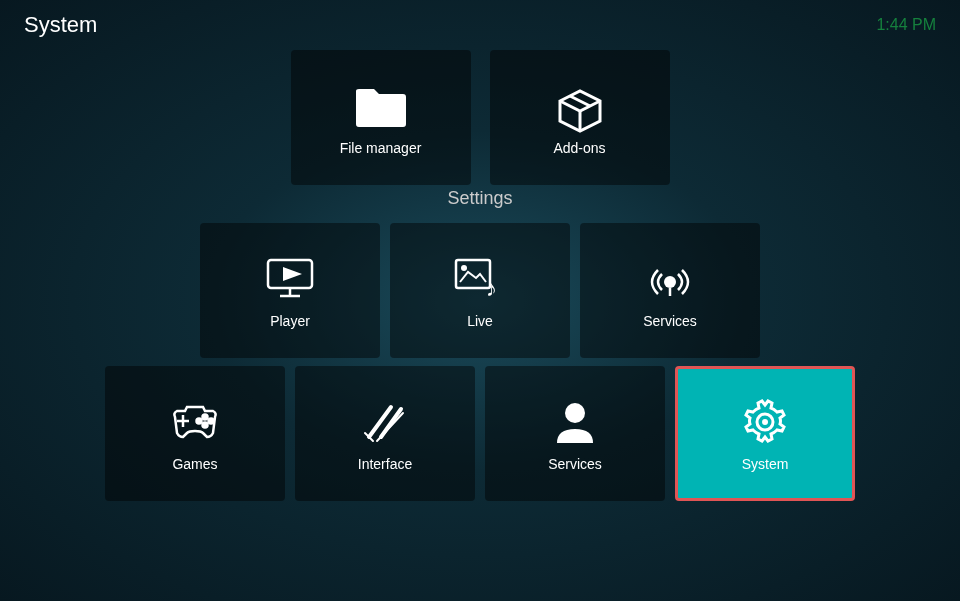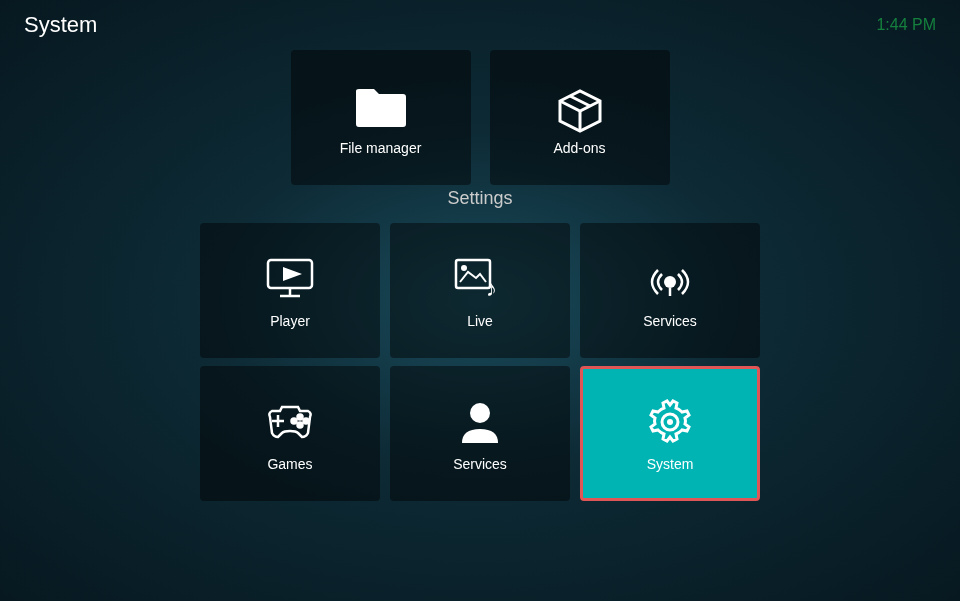--- a/index.html
+++ b/index.html
@@ -179,20 +179,30 @@
       <line x1="12" y1="26" x2="24" y2="26"></line>
 
       <circle cx="40" cy="22" r="2.5" fill="white"></circle>
       <circle cx="46" cy="26" r="2.5" fill="white"></circle>
       <circle cx="40" cy="30" r="2.5" fill="white"></circle>
       <circle cx="34" cy="26" r="2.5" fill="white"></circle>
     </svg>
     <span class="tile-label">Games</span>
   </div>
 
+  <div class="tile">
+    <svg class="icon-svg" viewBox="0 0 60 55" fill="none" stroke="white" stroke-width="2.5">
+
+      <line x1="14" y1="42" x2="36" y2="12" stroke="white" stroke-width="4" stroke-linecap="round"></line>
+      <line x1="10" y1="38" x2="18" y2="46" stroke="white" stroke-width="2" stroke-linecap="round"></line>
+      <line x1="26" y1="42" x2="46" y2="14" stroke="white" stroke-width="4" stroke-linecap="round"></line>
+      <line x1="22" y1="46" x2="48" y2="18" stroke="white" stroke-width="2" stroke-linecap="round"></line>
+    </svg>
+    <span class="tile-label">Interface</span>
+  </div>
 
   <div class="tile">
     <svg class="icon-svg" viewBox="0 0 60 55" fill="white">
 
       <circle cx="30" cy="18" r="10" fill="white"></circle>
 
       <path d="M12,48 Q12,34 30,34 Q48,34 48,48Z" fill="white"></path>
     </svg>
     <span class="tile-label">Services</span>
   </div>

